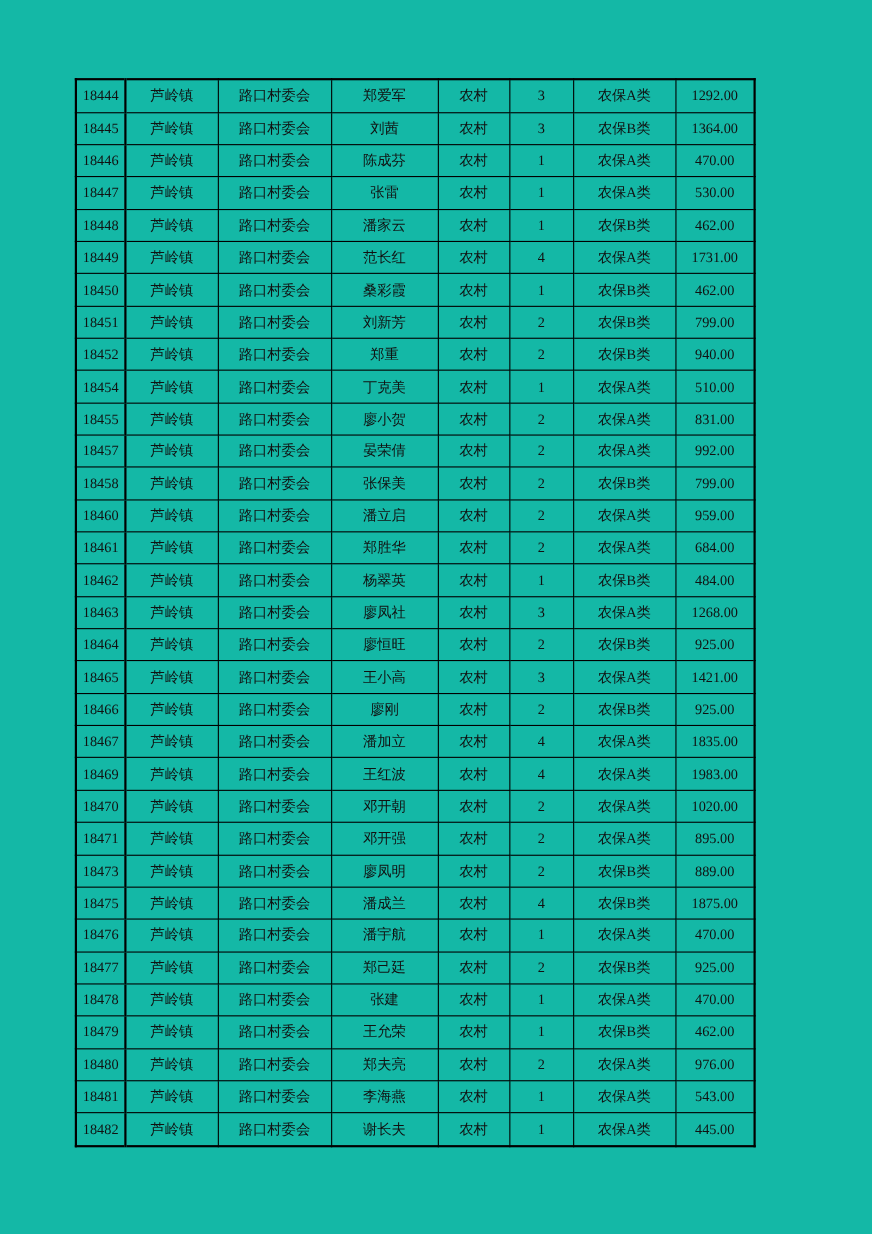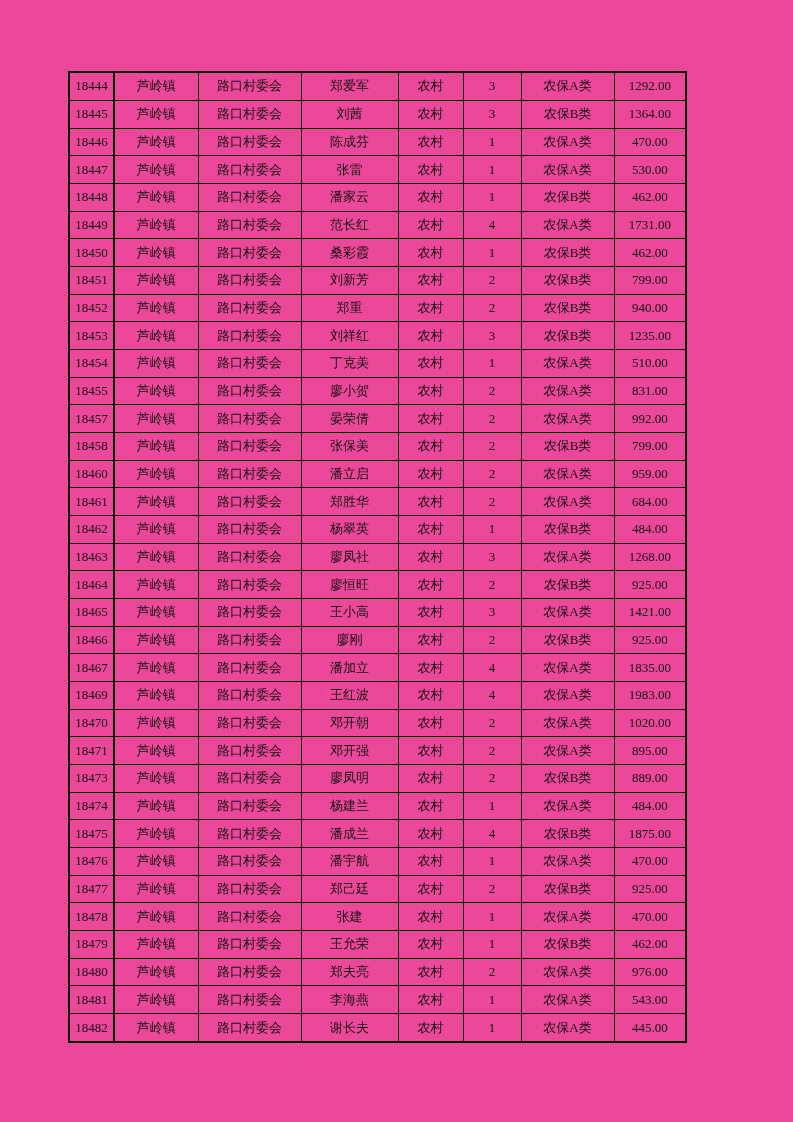--- a/index.html
+++ b/index.html
@@ -4,21 +4,21 @@
 <style>
   html, body {
     margin: 0;
     padding: 0;
     background: #ffffff;
   }
   .page {
     position: relative;
     width: 793px;
     height: 1122px;
-    background: #ec4899;
+    background: #14b8a6;
     overflow: hidden;
   }
   table.records {
     position: absolute;
     left: 68px;
     top: 71px;
     width: 617px;
     height: 972px;
     border-collapse: collapse;
     table-layout: fixed;
@@ -145,140 +145,130 @@
           <td class="col-0">18452</td>
           <td class="col-1">芦岭镇</td>
           <td class="col-2">路口村委会</td>
           <td class="col-3">郑重</td>
           <td class="col-4">农村</td>
           <td class="col-5">2</td>
           <td class="col-6">农保B类</td>
           <td class="col-7">940.00</td>
         </tr>
         <tr>
-          <td class="col-0">18453</td>
-          <td class="col-1">芦岭镇</td>
-          <td class="col-2">路口村委会</td>
-          <td class="col-3">刘祥红</td>
+          <td class="col-0">18454</td>
+          <td class="col-1">芦岭镇</td>
+          <td class="col-2">路口村委会</td>
+          <td class="col-3">丁克美</td>
+          <td class="col-4">农村</td>
+          <td class="col-5">1</td>
+          <td class="col-6">农保A类</td>
+          <td class="col-7">510.00</td>
+        </tr>
+        <tr>
+          <td class="col-0">18455</td>
+          <td class="col-1">芦岭镇</td>
+          <td class="col-2">路口村委会</td>
+          <td class="col-3">廖小贺</td>
+          <td class="col-4">农村</td>
+          <td class="col-5">2</td>
+          <td class="col-6">农保A类</td>
+          <td class="col-7">831.00</td>
+        </tr>
+        <tr>
+          <td class="col-0">18457</td>
+          <td class="col-1">芦岭镇</td>
+          <td class="col-2">路口村委会</td>
+          <td class="col-3">晏荣倩</td>
+          <td class="col-4">农村</td>
+          <td class="col-5">2</td>
+          <td class="col-6">农保A类</td>
+          <td class="col-7">992.00</td>
+        </tr>
+        <tr>
+          <td class="col-0">18458</td>
+          <td class="col-1">芦岭镇</td>
+          <td class="col-2">路口村委会</td>
+          <td class="col-3">张保美</td>
+          <td class="col-4">农村</td>
+          <td class="col-5">2</td>
+          <td class="col-6">农保B类</td>
+          <td class="col-7">799.00</td>
+        </tr>
+        <tr>
+          <td class="col-0">18460</td>
+          <td class="col-1">芦岭镇</td>
+          <td class="col-2">路口村委会</td>
+          <td class="col-3">潘立启</td>
+          <td class="col-4">农村</td>
+          <td class="col-5">2</td>
+          <td class="col-6">农保A类</td>
+          <td class="col-7">959.00</td>
+        </tr>
+        <tr>
+          <td class="col-0">18461</td>
+          <td class="col-1">芦岭镇</td>
+          <td class="col-2">路口村委会</td>
+          <td class="col-3">郑胜华</td>
+          <td class="col-4">农村</td>
+          <td class="col-5">2</td>
+          <td class="col-6">农保A类</td>
+          <td class="col-7">684.00</td>
+        </tr>
+        <tr>
+          <td class="col-0">18462</td>
+          <td class="col-1">芦岭镇</td>
+          <td class="col-2">路口村委会</td>
+          <td class="col-3">杨翠英</td>
+          <td class="col-4">农村</td>
+          <td class="col-5">1</td>
+          <td class="col-6">农保B类</td>
+          <td class="col-7">484.00</td>
+        </tr>
+        <tr>
+          <td class="col-0">18463</td>
+          <td class="col-1">芦岭镇</td>
+          <td class="col-2">路口村委会</td>
+          <td class="col-3">廖凤社</td>
           <td class="col-4">农村</td>
           <td class="col-5">3</td>
-          <td class="col-6">农保B类</td>
-          <td class="col-7">1235.00</td>
-        </tr>
-        <tr>
-          <td class="col-0">18454</td>
-          <td class="col-1">芦岭镇</td>
-          <td class="col-2">路口村委会</td>
-          <td class="col-3">丁克美</td>
-          <td class="col-4">农村</td>
-          <td class="col-5">1</td>
-          <td class="col-6">农保A类</td>
-          <td class="col-7">510.00</td>
-        </tr>
-        <tr>
-          <td class="col-0">18455</td>
-          <td class="col-1">芦岭镇</td>
-          <td class="col-2">路口村委会</td>
-          <td class="col-3">廖小贺</td>
-          <td class="col-4">农村</td>
-          <td class="col-5">2</td>
-          <td class="col-6">农保A类</td>
-          <td class="col-7">831.00</td>
-        </tr>
-        <tr>
-          <td class="col-0">18457</td>
-          <td class="col-1">芦岭镇</td>
-          <td class="col-2">路口村委会</td>
-          <td class="col-3">晏荣倩</td>
-          <td class="col-4">农村</td>
-          <td class="col-5">2</td>
-          <td class="col-6">农保A类</td>
-          <td class="col-7">992.00</td>
-        </tr>
-        <tr>
-          <td class="col-0">18458</td>
-          <td class="col-1">芦岭镇</td>
-          <td class="col-2">路口村委会</td>
-          <td class="col-3">张保美</td>
-          <td class="col-4">农村</td>
-          <td class="col-5">2</td>
-          <td class="col-6">农保B类</td>
-          <td class="col-7">799.00</td>
-        </tr>
-        <tr>
-          <td class="col-0">18460</td>
-          <td class="col-1">芦岭镇</td>
-          <td class="col-2">路口村委会</td>
-          <td class="col-3">潘立启</td>
-          <td class="col-4">农村</td>
-          <td class="col-5">2</td>
-          <td class="col-6">农保A类</td>
-          <td class="col-7">959.00</td>
-        </tr>
-        <tr>
-          <td class="col-0">18461</td>
-          <td class="col-1">芦岭镇</td>
-          <td class="col-2">路口村委会</td>
-          <td class="col-3">郑胜华</td>
-          <td class="col-4">农村</td>
-          <td class="col-5">2</td>
-          <td class="col-6">农保A类</td>
-          <td class="col-7">684.00</td>
-        </tr>
-        <tr>
-          <td class="col-0">18462</td>
-          <td class="col-1">芦岭镇</td>
-          <td class="col-2">路口村委会</td>
-          <td class="col-3">杨翠英</td>
-          <td class="col-4">农村</td>
-          <td class="col-5">1</td>
-          <td class="col-6">农保B类</td>
-          <td class="col-7">484.00</td>
-        </tr>
-        <tr>
-          <td class="col-0">18463</td>
-          <td class="col-1">芦岭镇</td>
-          <td class="col-2">路口村委会</td>
-          <td class="col-3">廖凤社</td>
+          <td class="col-6">农保A类</td>
+          <td class="col-7">1268.00</td>
+        </tr>
+        <tr>
+          <td class="col-0">18464</td>
+          <td class="col-1">芦岭镇</td>
+          <td class="col-2">路口村委会</td>
+          <td class="col-3">廖恒旺</td>
+          <td class="col-4">农村</td>
+          <td class="col-5">2</td>
+          <td class="col-6">农保B类</td>
+          <td class="col-7">925.00</td>
+        </tr>
+        <tr>
+          <td class="col-0">18465</td>
+          <td class="col-1">芦岭镇</td>
+          <td class="col-2">路口村委会</td>
+          <td class="col-3">王小高</td>
           <td class="col-4">农村</td>
           <td class="col-5">3</td>
           <td class="col-6">农保A类</td>
-          <td class="col-7">1268.00</td>
-        </tr>
-        <tr>
-          <td class="col-0">18464</td>
-          <td class="col-1">芦岭镇</td>
-          <td class="col-2">路口村委会</td>
-          <td class="col-3">廖恒旺</td>
+          <td class="col-7">1421.00</td>
+        </tr>
+        <tr>
+          <td class="col-0">18466</td>
+          <td class="col-1">芦岭镇</td>
+          <td class="col-2">路口村委会</td>
+          <td class="col-3">廖刚</td>
           <td class="col-4">农村</td>
           <td class="col-5">2</td>
           <td class="col-6">农保B类</td>
           <td class="col-7">925.00</td>
         </tr>
         <tr>
-          <td class="col-0">18465</td>
-          <td class="col-1">芦岭镇</td>
-          <td class="col-2">路口村委会</td>
-          <td class="col-3">王小高</td>
-          <td class="col-4">农村</td>
-          <td class="col-5">3</td>
-          <td class="col-6">农保A类</td>
-          <td class="col-7">1421.00</td>
-        </tr>
-        <tr>
-          <td class="col-0">18466</td>
-          <td class="col-1">芦岭镇</td>
-          <td class="col-2">路口村委会</td>
-          <td class="col-3">廖刚</td>
-          <td class="col-4">农村</td>
-          <td class="col-5">2</td>
-          <td class="col-6">农保B类</td>
-          <td class="col-7">925.00</td>
-        </tr>
-        <tr>
           <td class="col-0">18467</td>
           <td class="col-1">芦岭镇</td>
           <td class="col-2">路口村委会</td>
           <td class="col-3">潘加立</td>
           <td class="col-4">农村</td>
           <td class="col-5">4</td>
           <td class="col-6">农保A类</td>
           <td class="col-7">1835.00</td>
         </tr>
         <tr>
@@ -313,30 +303,20 @@
         </tr>
         <tr>
           <td class="col-0">18473</td>
           <td class="col-1">芦岭镇</td>
           <td class="col-2">路口村委会</td>
           <td class="col-3">廖凤明</td>
           <td class="col-4">农村</td>
           <td class="col-5">2</td>
           <td class="col-6">农保B类</td>
           <td class="col-7">889.00</td>
-        </tr>
-        <tr>
-          <td class="col-0">18474</td>
-          <td class="col-1">芦岭镇</td>
-          <td class="col-2">路口村委会</td>
-          <td class="col-3">杨建兰</td>
-          <td class="col-4">农村</td>
-          <td class="col-5">1</td>
-          <td class="col-6">农保A类</td>
-          <td class="col-7">484.00</td>
         </tr>
         <tr>
           <td class="col-0">18475</td>
           <td class="col-1">芦岭镇</td>
           <td class="col-2">路口村委会</td>
           <td class="col-3">潘成兰</td>
           <td class="col-4">农村</td>
           <td class="col-5">4</td>
           <td class="col-6">农保B类</td>
           <td class="col-7">1875.00</td>

